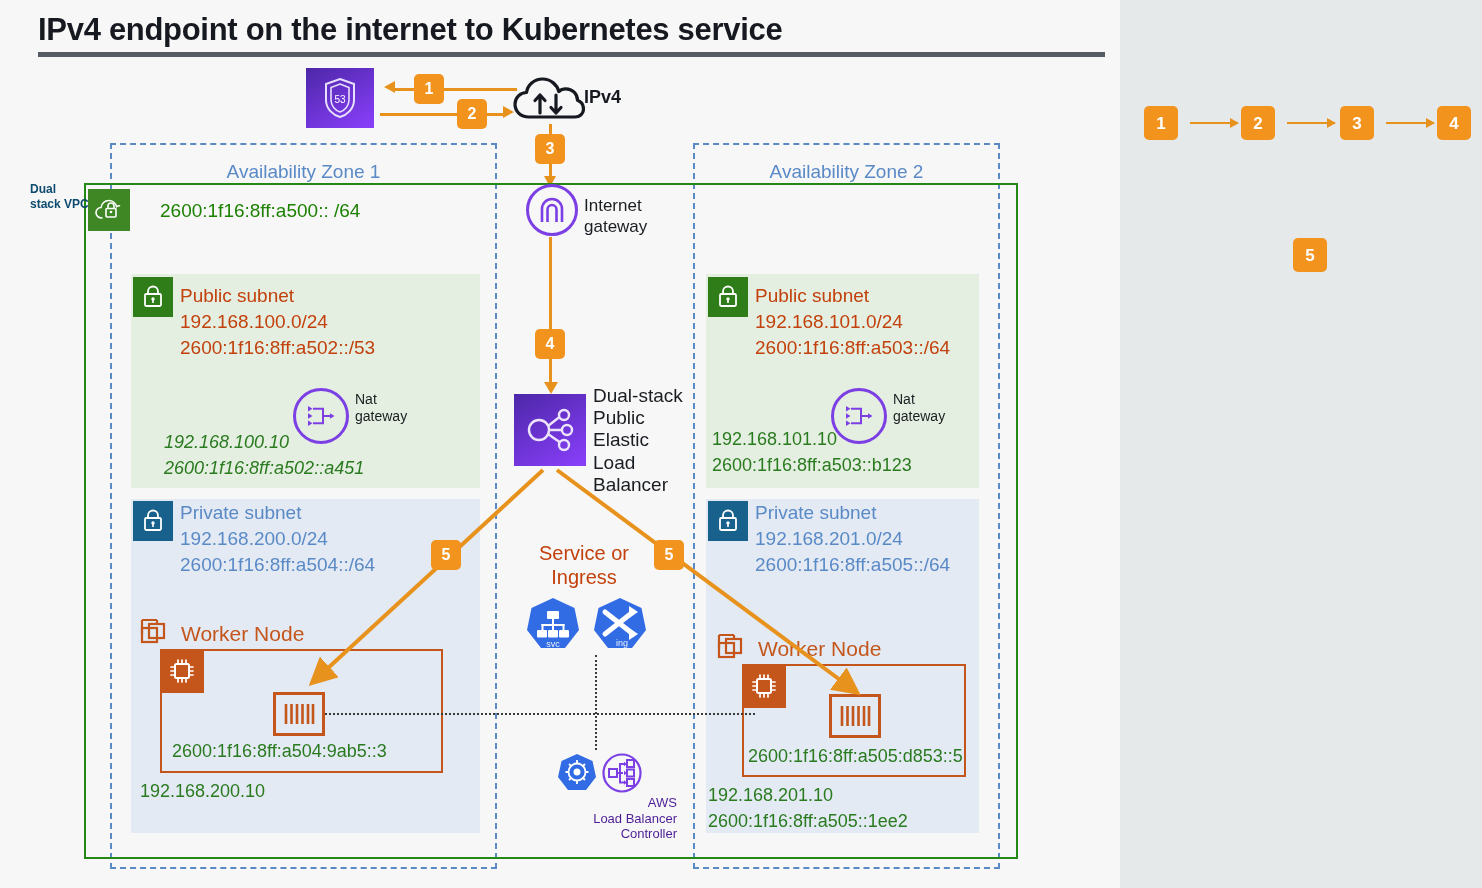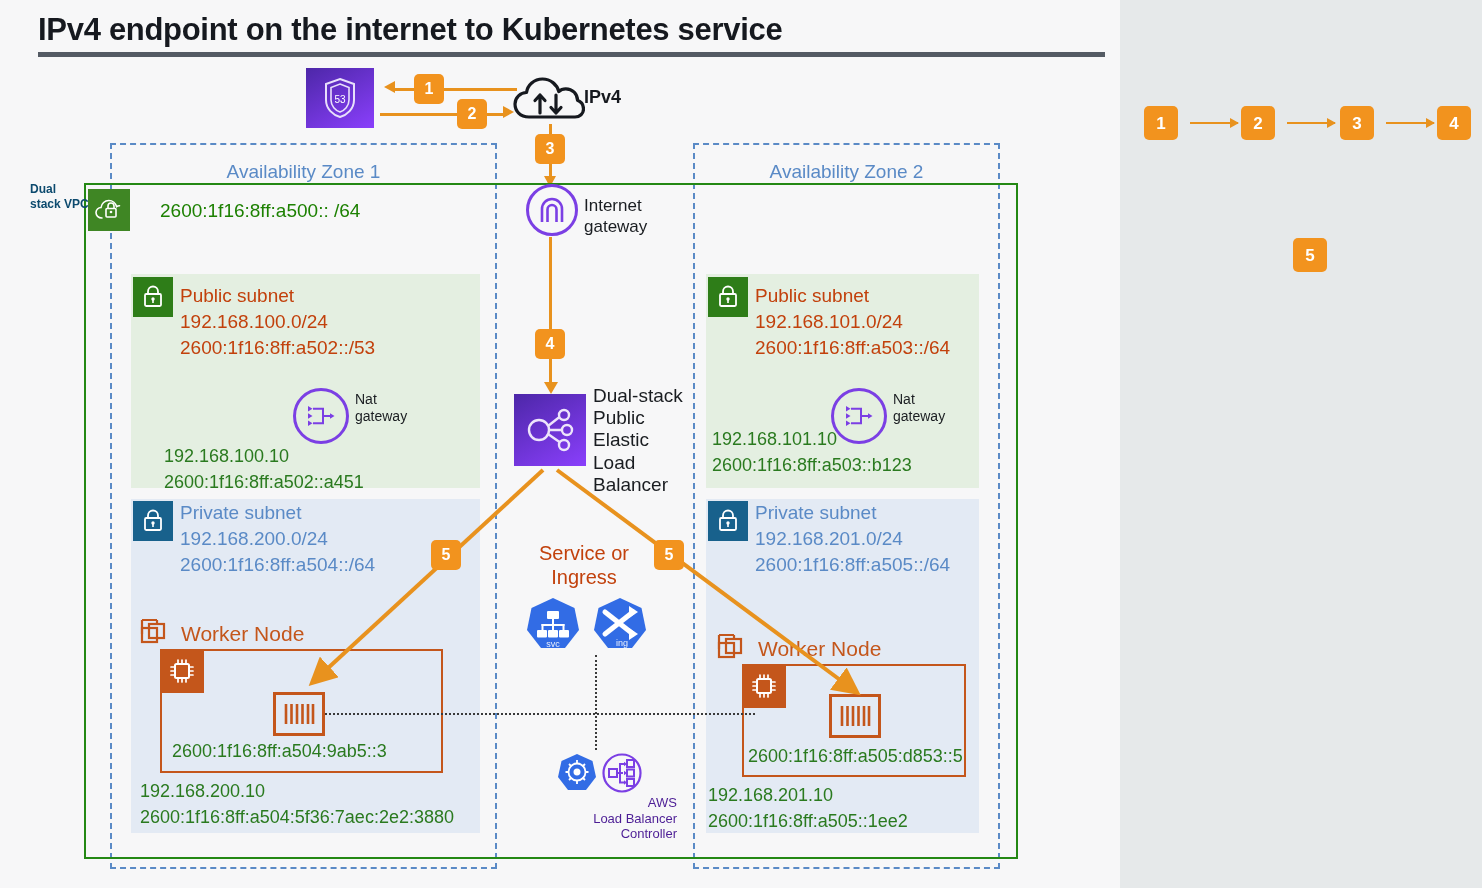--- a/index.html
+++ b/index.html
@@ -78,21 +78,21 @@
   .icon-blue{background:#18618C;}
   .subnet-head{font-size:19px;line-height:1.38;}
   .green-txt{color:#c2410c;}
   .blue-txt{color:#5A8AC6;}
   .addr-green{color:#2A7A1F;font-size:18px;line-height:1.42;}
 
   
   #public1{left:131px;top:274px;width:349px;height:214px;}
   #public1-icon{left:133px;top:277px;}
   #public1-head{left:180px;top:283px;}
-  #public1-addr{left:164px;top:444px;}
+  #public1-addr{left:164px;top:430px;font-style:italic;}
   
   #public2{left:706px;top:274px;width:273px;height:214px;}
   #public2-icon{left:708px;top:277px;}
   #public2-head{left:755px;top:283px;}
   #public2-addr{left:712px;top:427px;}
   
   #private1{left:131px;top:499px;width:349px;height:334px;}
   #private1-icon{left:133px;top:501px;}
   #private1-head{left:180px;top:500px;}
   #private1-addr{left:140px;top:779px;}
@@ -366,21 +366,20 @@
 <div class="abs wn-pod" id="wn1-pod">
   <svg width="34" height="26" viewBox="0 0 34 26">
     <g stroke="#C4561B" stroke-width="2.6">
       <path d="M4 3 L4 23 M9.5 3 L9.5 23 M15 3 L15 23 M20.5 3 L20.5 23 M26 3 L26 23 M31 3 L31 23"></path>
     </g>
   </svg>
 </div>
 <div class="abs wn-addr" id="wn1-addr">2600:1f16:8ff:a504:9ab5::3</div>
 <div class="abs addr-green" id="private1-addr">
   <div>192.168.200.10</div>
-  <div>2600:1f16:8ff:a504:5f36:7aec:2e2:3880</div>
 </div>
 
 <div class="abs subnet subnet-private" id="private2"></div>
 <div class="abs subnet-icon icon-blue" id="private2-icon">
   <svg width="22" height="24" viewBox="0 0 22 24">
     <rect x="3" y="9" width="16" height="12" rx="1.2" fill="none" stroke="#fff" stroke-width="1.8"></rect>
     <path d="M6 9 L6 6.5 A5 5 0 0 1 16 6.5 L16 9" fill="none" stroke="#fff" stroke-width="1.8"></path>
     <circle cx="11" cy="14" r="1.7" fill="#fff"></circle>
       <rect x="10.2" y="14" width="1.6" height="4" fill="#fff"></rect>
   </svg>

